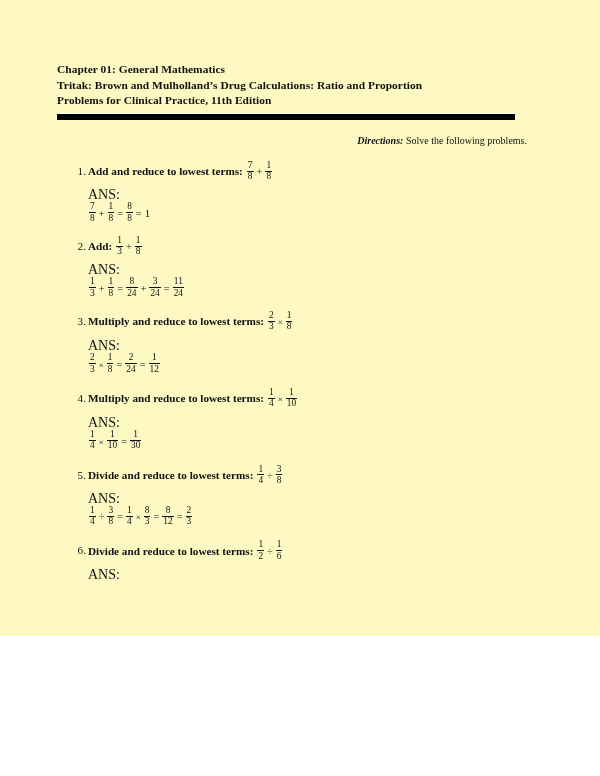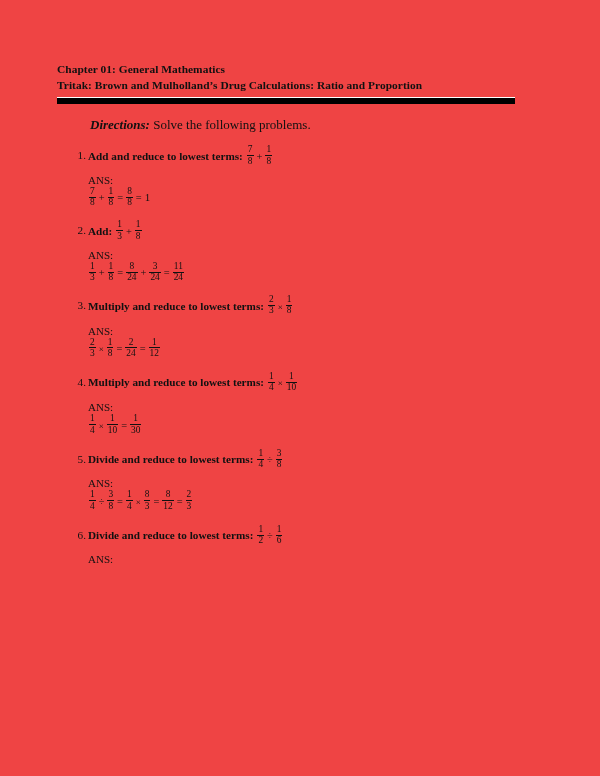--- a/index.html
+++ b/index.html
@@ -14,22 +14,22 @@
     font-family: "Liberation Serif", "DejaVu Serif", serif;
     color: #111111;
     overflow: hidden;
   }
 
   .page {
     position: absolute;
     left: 0;
     top: 0;
     width: 600px;
-    height: 776px;
-    background: #ef4444;
+    height: 636px;
+    background: #fef9c3;
   }
 
   .content {
     position: absolute;
     left: 57px;
     top: 62px;
     width: 470px;
   }
 
   
@@ -53,22 +53,23 @@
   .section-label {
     margin-top: 16px;
     font-weight: bold;
     font-size: 9.6px;
     letter-spacing: 0.3px;
   }
 
   .directions {
     margin-top: 14px;
     margin-left: 33px;
-    font-size: 13px;
+    font-size: 10px;
     line-height: 14px;
+    text-align: right;
   }
   .directions .lead {
     font-weight: bold;
     font-style: italic;
   }
 
   
   .problems {
     margin-top: 13px;
   }
@@ -93,21 +94,21 @@
     font-size: 11.2px;
     line-height: 21px;
     white-space: nowrap;
   }
   .q-line .q-text { margin-right: 3px; font-weight: bold; }
 
   .ans-block {
     margin-top: 7px;
   }
   .ans-label {
-    font-size: 11px;
+    font-size: 14px;
     line-height: 12px;
   }
   .ans-line {
     margin-top: 1px;
     font-size: 11.2px;
     line-height: 21px;
     white-space: nowrap;
   }
 
   
@@ -143,20 +144,21 @@
 </style>
 </head>
 <body>
 
 <div class="page">
   <div class="content">
 
     <div class="doc-header">
       <div>Chapter 01: General Mathematics</div>
       <div>Tritak: Brown and Mulholland’s Drug Calculations: Ratio and Proportion</div>
+      <div>Problems for Clinical Practice, 11th Edition</div>
     </div>
 
     <div class="rule-bar"></div>
 
 
     <div class="directions">
       <span class="lead">Directions:</span>
       <span>Solve the following problems.</span>
     </div>
 

